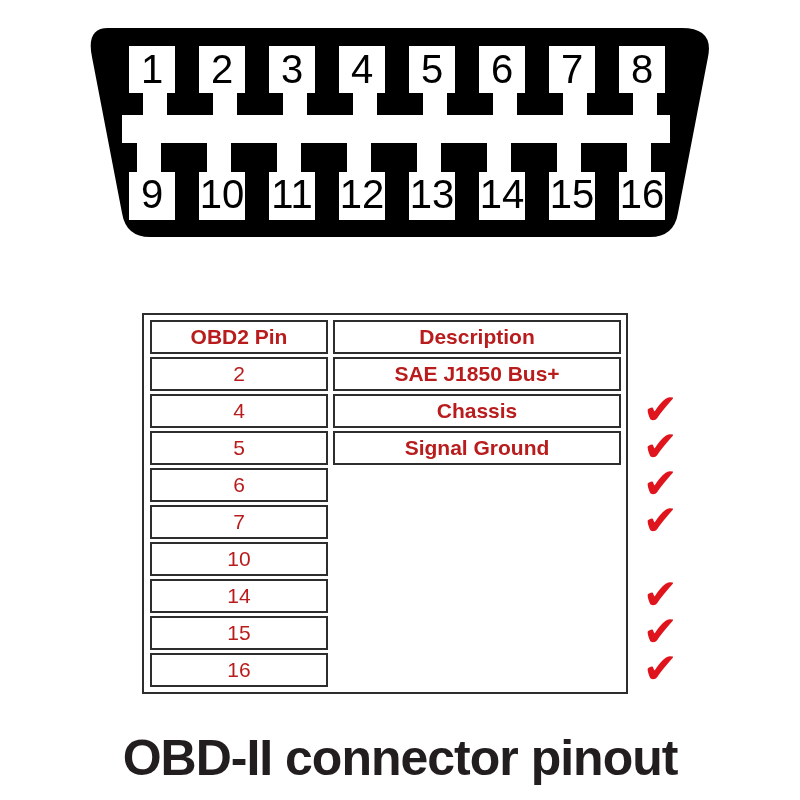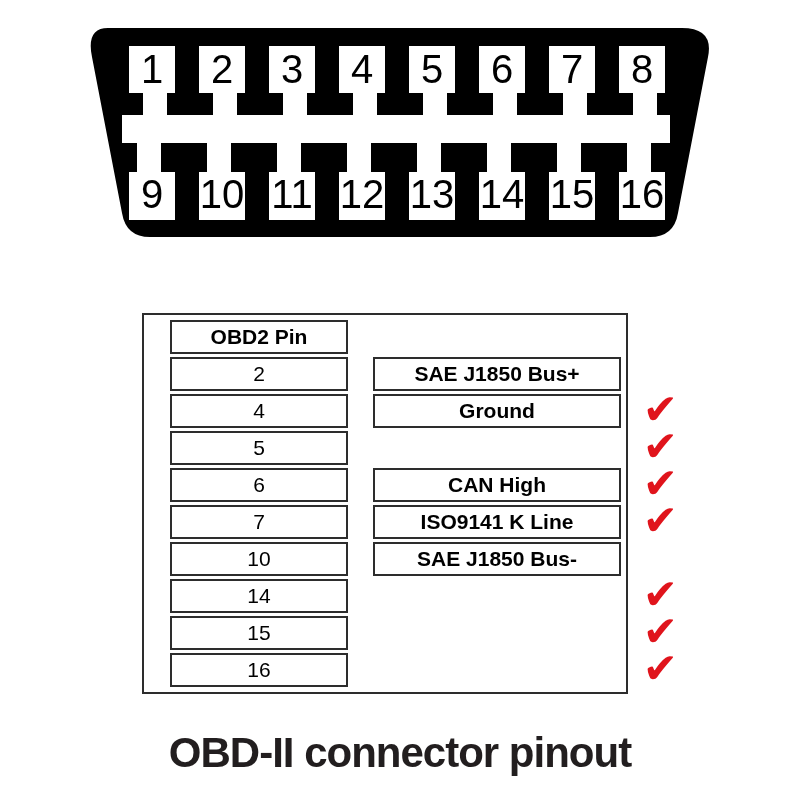--- a/index.html
+++ b/index.html
@@ -29,40 +29,39 @@
   }
   .trow{
     display:flex;gap:5px;height:34px;margin:3px 0;
     position:relative;
   }
   .cell{
     box-sizing:border-box;
     border:2px solid #2d2d2d;
     height:100%;
     display:flex;align-items:center;justify-content:center;
-    font-size:21px;color:#000000;background:#ffffff;
+    font-size:21px;color:#b91c1c;background:#ffffff;
     white-space:nowrap;
-    margin-left:20px;
   }
   .pin-col{width:178px;}
   .desc-col{flex:1;font-weight:bold;}
   .trow.header .cell{font-weight:bold;}
   .check{
     position:absolute;right:-57px;top:50%;
     transform:translateY(-52%);
     font-family:"DejaVu Sans",sans-serif;
     font-size:42px;line-height:1;font-weight:bold;
     color:#e0141c;
     pointer-events:none;
   }
   
   .caption{
     position:absolute;left:0;top:729px;width:800px;
     text-align:center;
-    font-size:42px;font-weight:bold;color:#221e1f;
+    font-size:50px;font-weight:bold;color:#221e1f;
     letter-spacing:-1px;
   }
 </style>
 </head>
 <body>
 
 <div class="canvas">
 
   <svg class="connector-svg" viewBox="0 0 640 215" aria-hidden="true">
 
@@ -124,54 +123,53 @@
     <text x="352" y="183" text-anchor="middle">13</text>
     <text x="422" y="183" text-anchor="middle">14</text>
     <text x="492" y="183" text-anchor="middle">15</text>
     <text x="562" y="183" text-anchor="middle">16</text>
   </svg>
 
   <div class="pintable">
 
     <div class="trow header">
       <div class="cell pin-col">OBD2 Pin</div>
+      <div class="cell desc-col">Description</div>
     </div>
 
     <div class="trow">
       <div class="cell pin-col">2</div>
       <div class="cell desc-col">SAE J1850 Bus+</div>
       <span class="check"></span>
     </div>
 
     <div class="trow">
       <div class="cell pin-col">4</div>
-      <div class="cell desc-col">Ground</div>
+      <div class="cell desc-col">Chassis</div>
       <span class="check">✔</span>
     </div>
 
     <div class="trow">
       <div class="cell pin-col">5</div>
+      <div class="cell desc-col">Signal Ground</div>
       <span class="check">✔</span>
     </div>
 
     <div class="trow">
       <div class="cell pin-col">6</div>
-      <div class="cell desc-col">CAN High</div>
       <span class="check">✔</span>
     </div>
 
     <div class="trow">
       <div class="cell pin-col">7</div>
-      <div class="cell desc-col">ISO9141 K Line</div>
       <span class="check">✔</span>
     </div>
 
     <div class="trow">
       <div class="cell pin-col">10</div>
-      <div class="cell desc-col">SAE J1850 Bus-</div>
       <span class="check"></span>
     </div>
 
     <div class="trow">
       <div class="cell pin-col">14</div>
       <span class="check">✔</span>
     </div>
 
     <div class="trow">
       <div class="cell pin-col">15</div>

